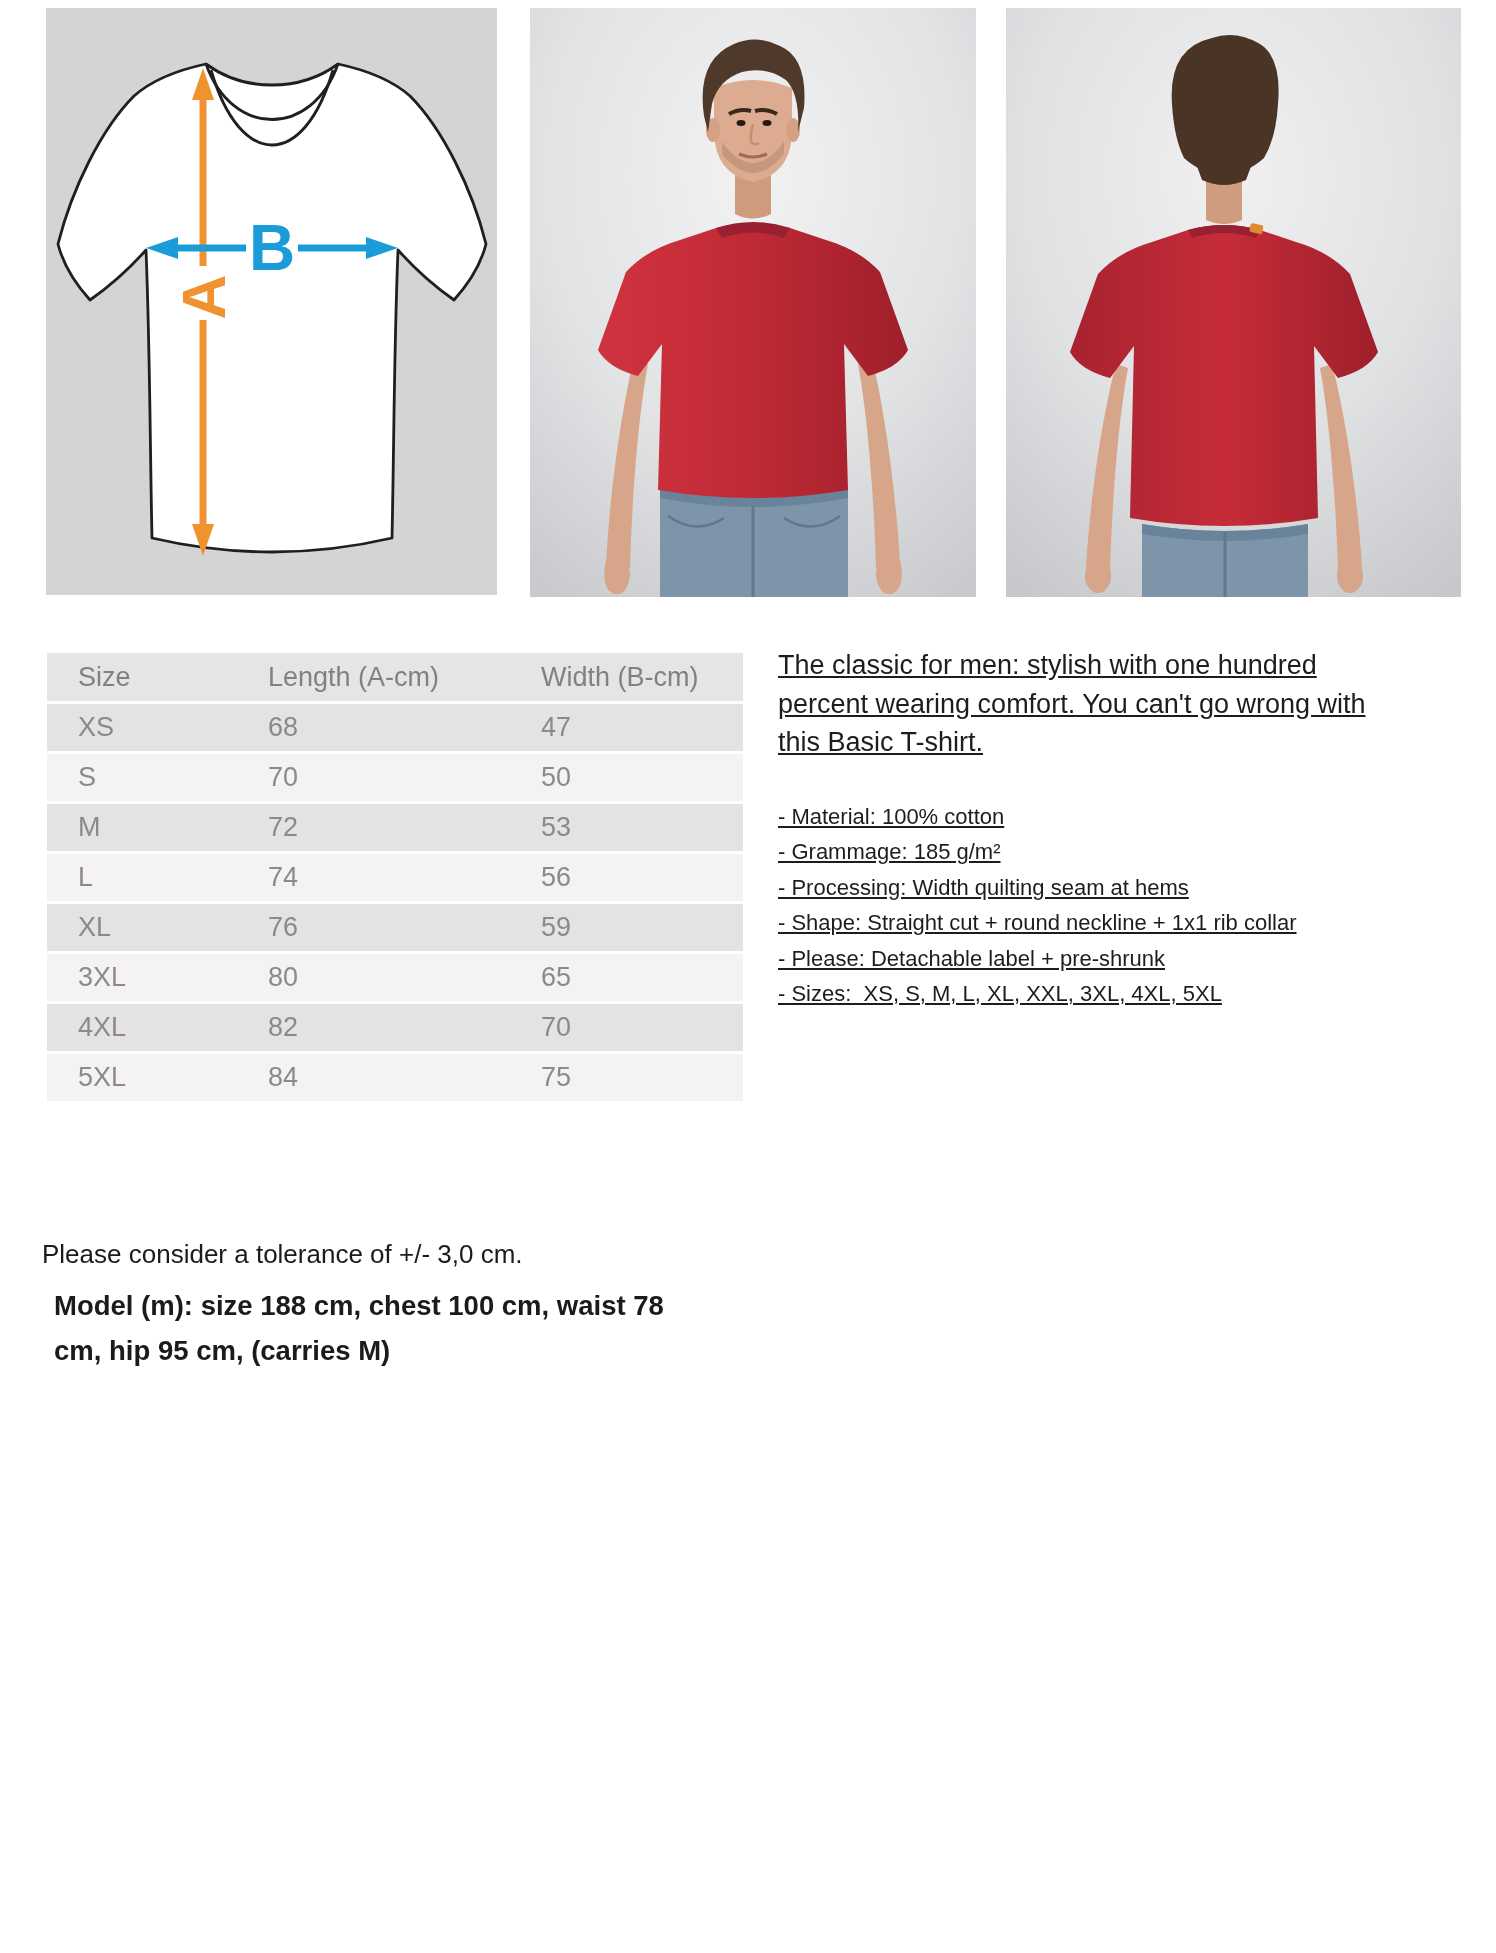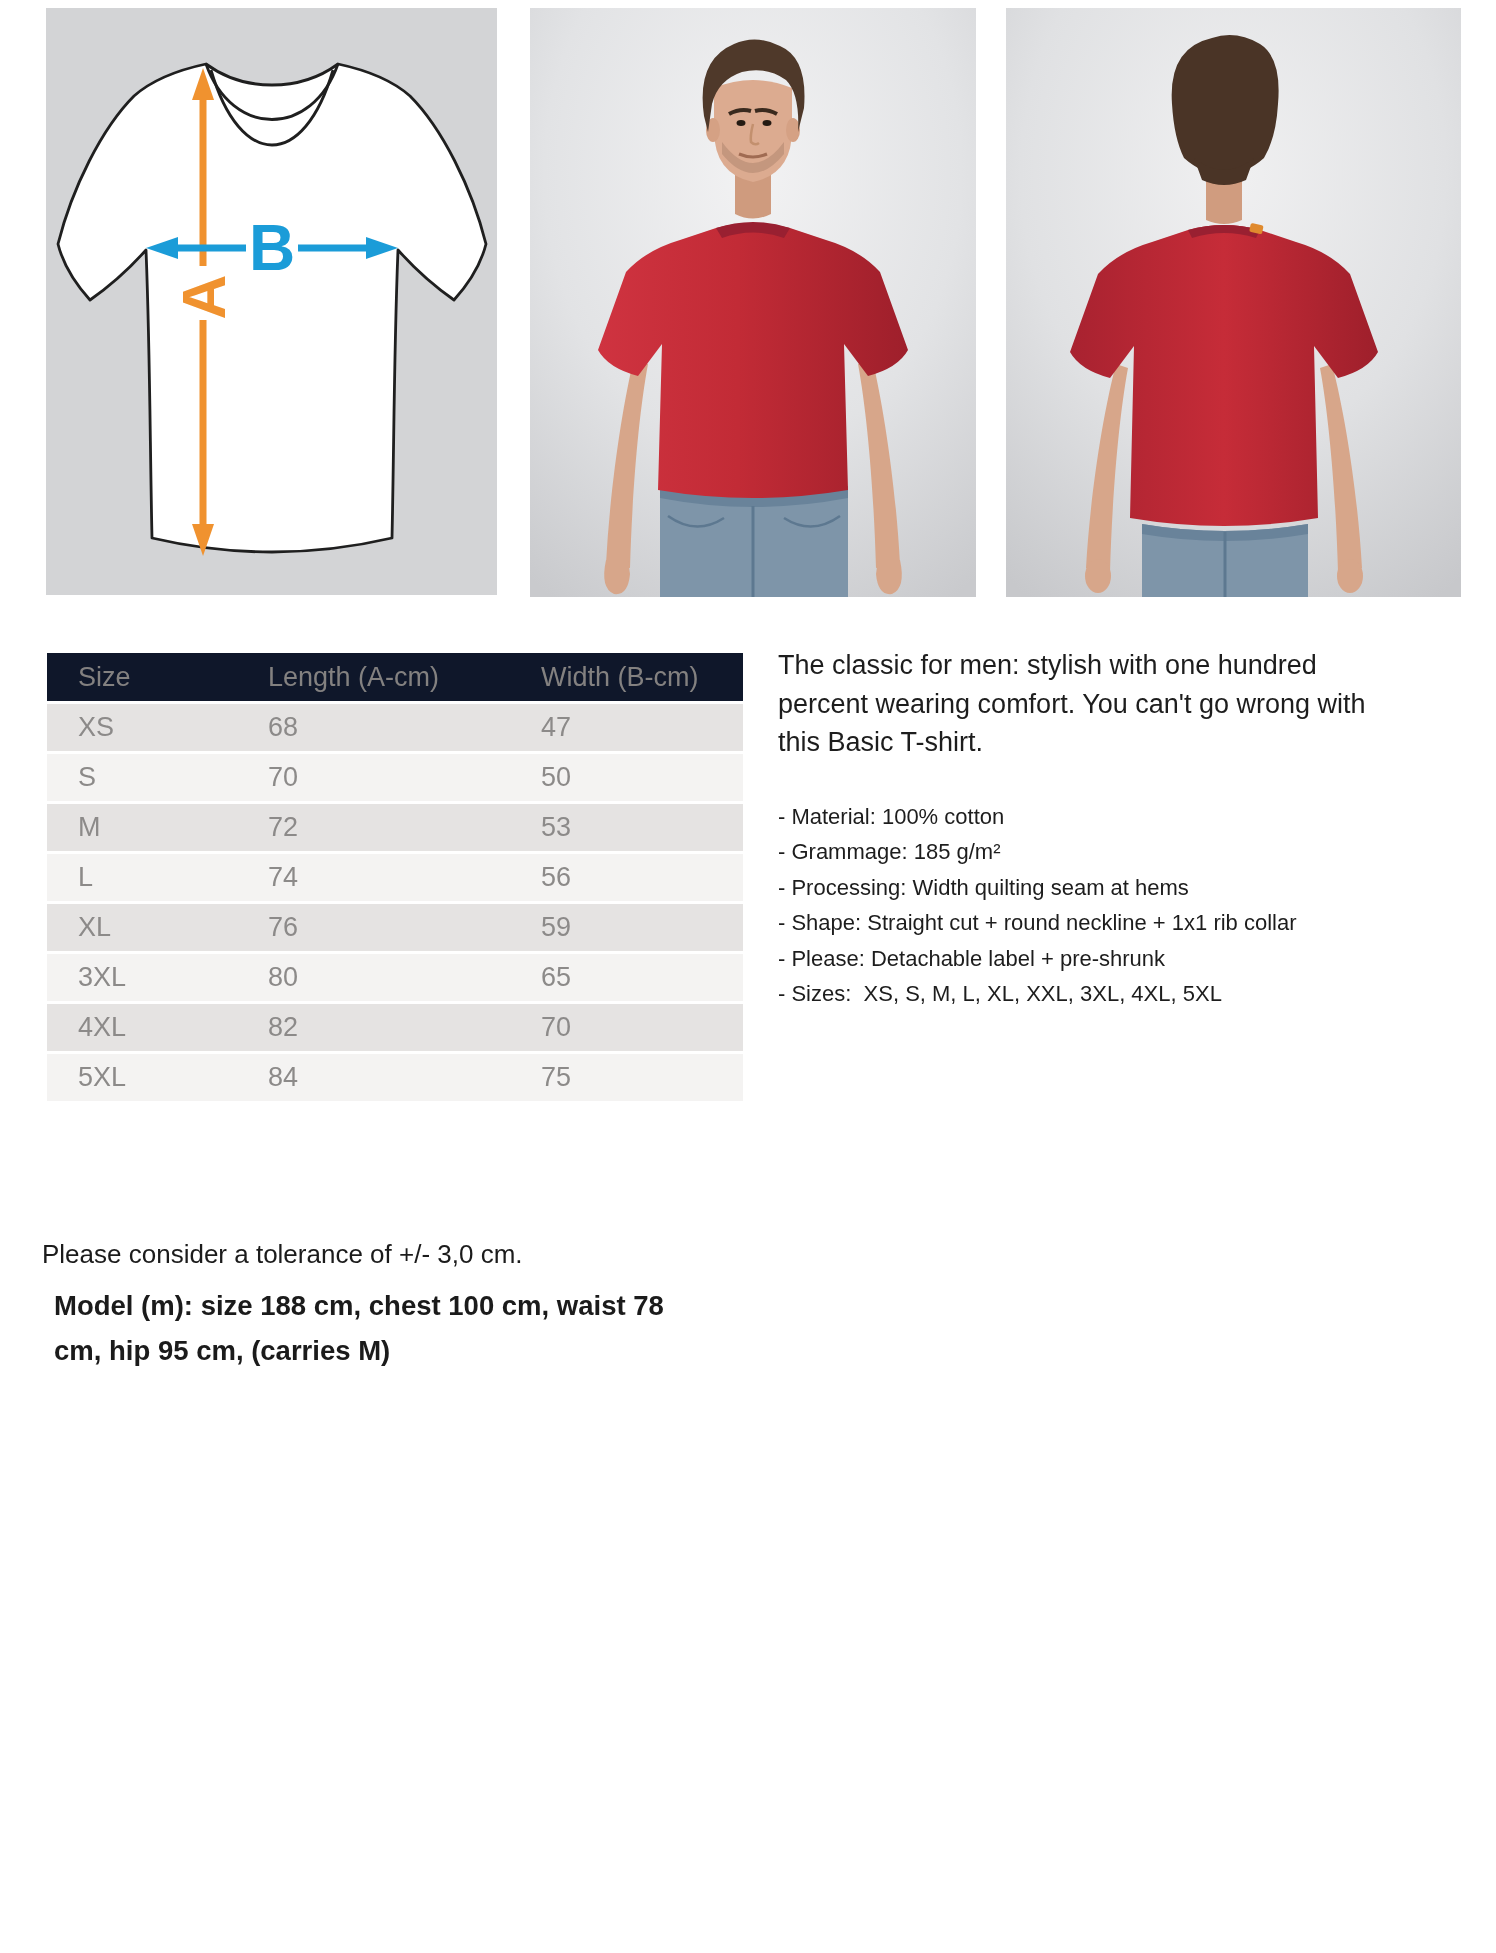--- a/index.html
+++ b/index.html
@@ -12,31 +12,31 @@
   #photo-front-panel{left:530px;width:446px;height:589px;}
   #photo-back-panel{left:1006px;width:455px;height:589px;}
   .panel svg{display:block;width:100%;height:100%;}
 
   table.size-table{
     position:absolute;left:47px;top:653px;width:696px;
     border-collapse:separate;border-spacing:0;
     font-size:27px;color:#8c8a89;table-layout:fixed;
   }
   table.size-table th{
-    font-weight:400;text-align:left;background:#0f172a;height:46px;
+    font-weight:400;text-align:left;background:#e5e5e5;height:46px;
     color:#838180;border-bottom:3px solid #ffffff;vertical-align:middle;
   }
   table.size-table td{
     height:45px;border-bottom:3px solid #ffffff;vertical-align:middle;background:#f4f3f2;
   }
   table.size-table th:first-child, table.size-table td:first-child{padding-left:31px;}
   table.size-table tbody tr:nth-child(odd) td{background:#e5e3e2;}
   table.size-table tbody tr:nth-child(even) td{background:#f4f3f2;}
 
-  .description{position:absolute;left:778px;top:646px;color:#1d1d1d;}
+  .description{position:absolute;left:778px;top:646px;color:#1d1d1d;text-decoration:underline;}
   .description .intro{
     margin:0 0 37px 0;font-size:27px;line-height:38.5px;white-space:pre;
   }
   .spec-line{font-size:22px;line-height:35.5px;white-space:pre;}
 
   .notes{position:absolute;left:42px;top:1238px;color:#1b1b1b;}
   .notes .tolerance{margin:0 0 5px 0;font-size:26px;line-height:33px;}
   .notes .model{margin:12px;font-size:27.5px;font-weight:700;line-height:45px;white-space:pre;}
 
   svg text.arrow-label{font-family:"Liberation Sans",sans-serif;font-weight:700;}

